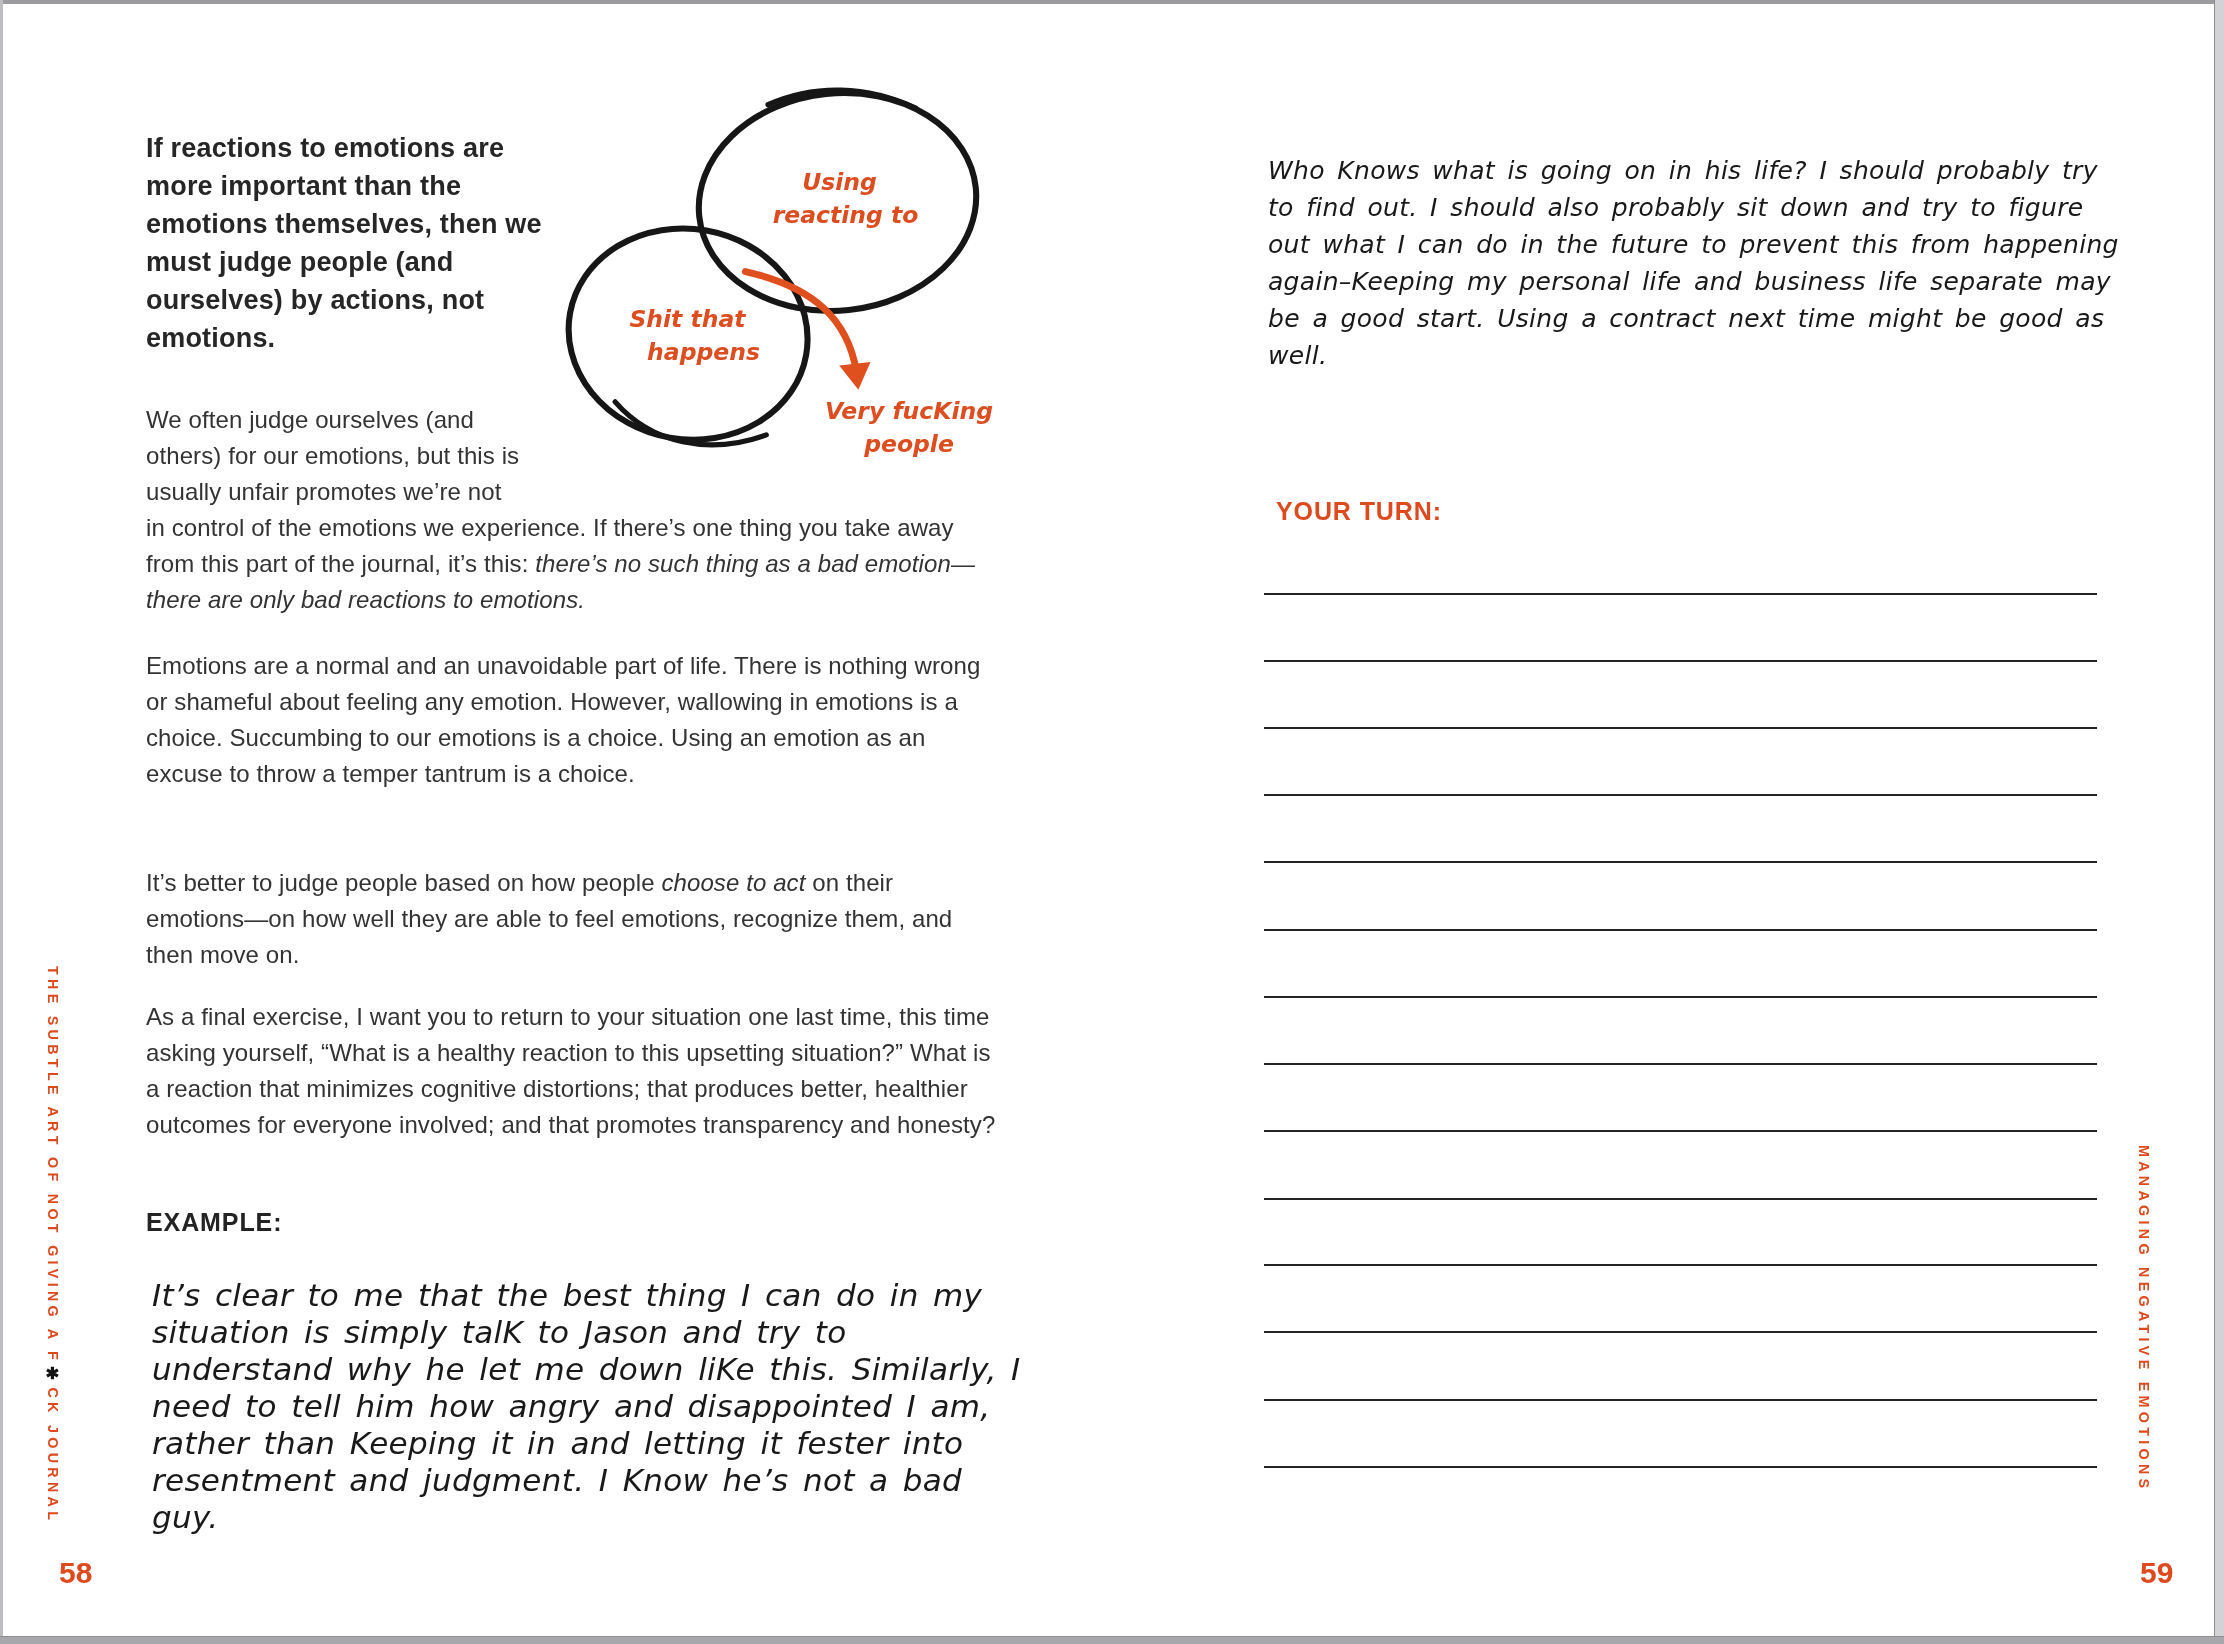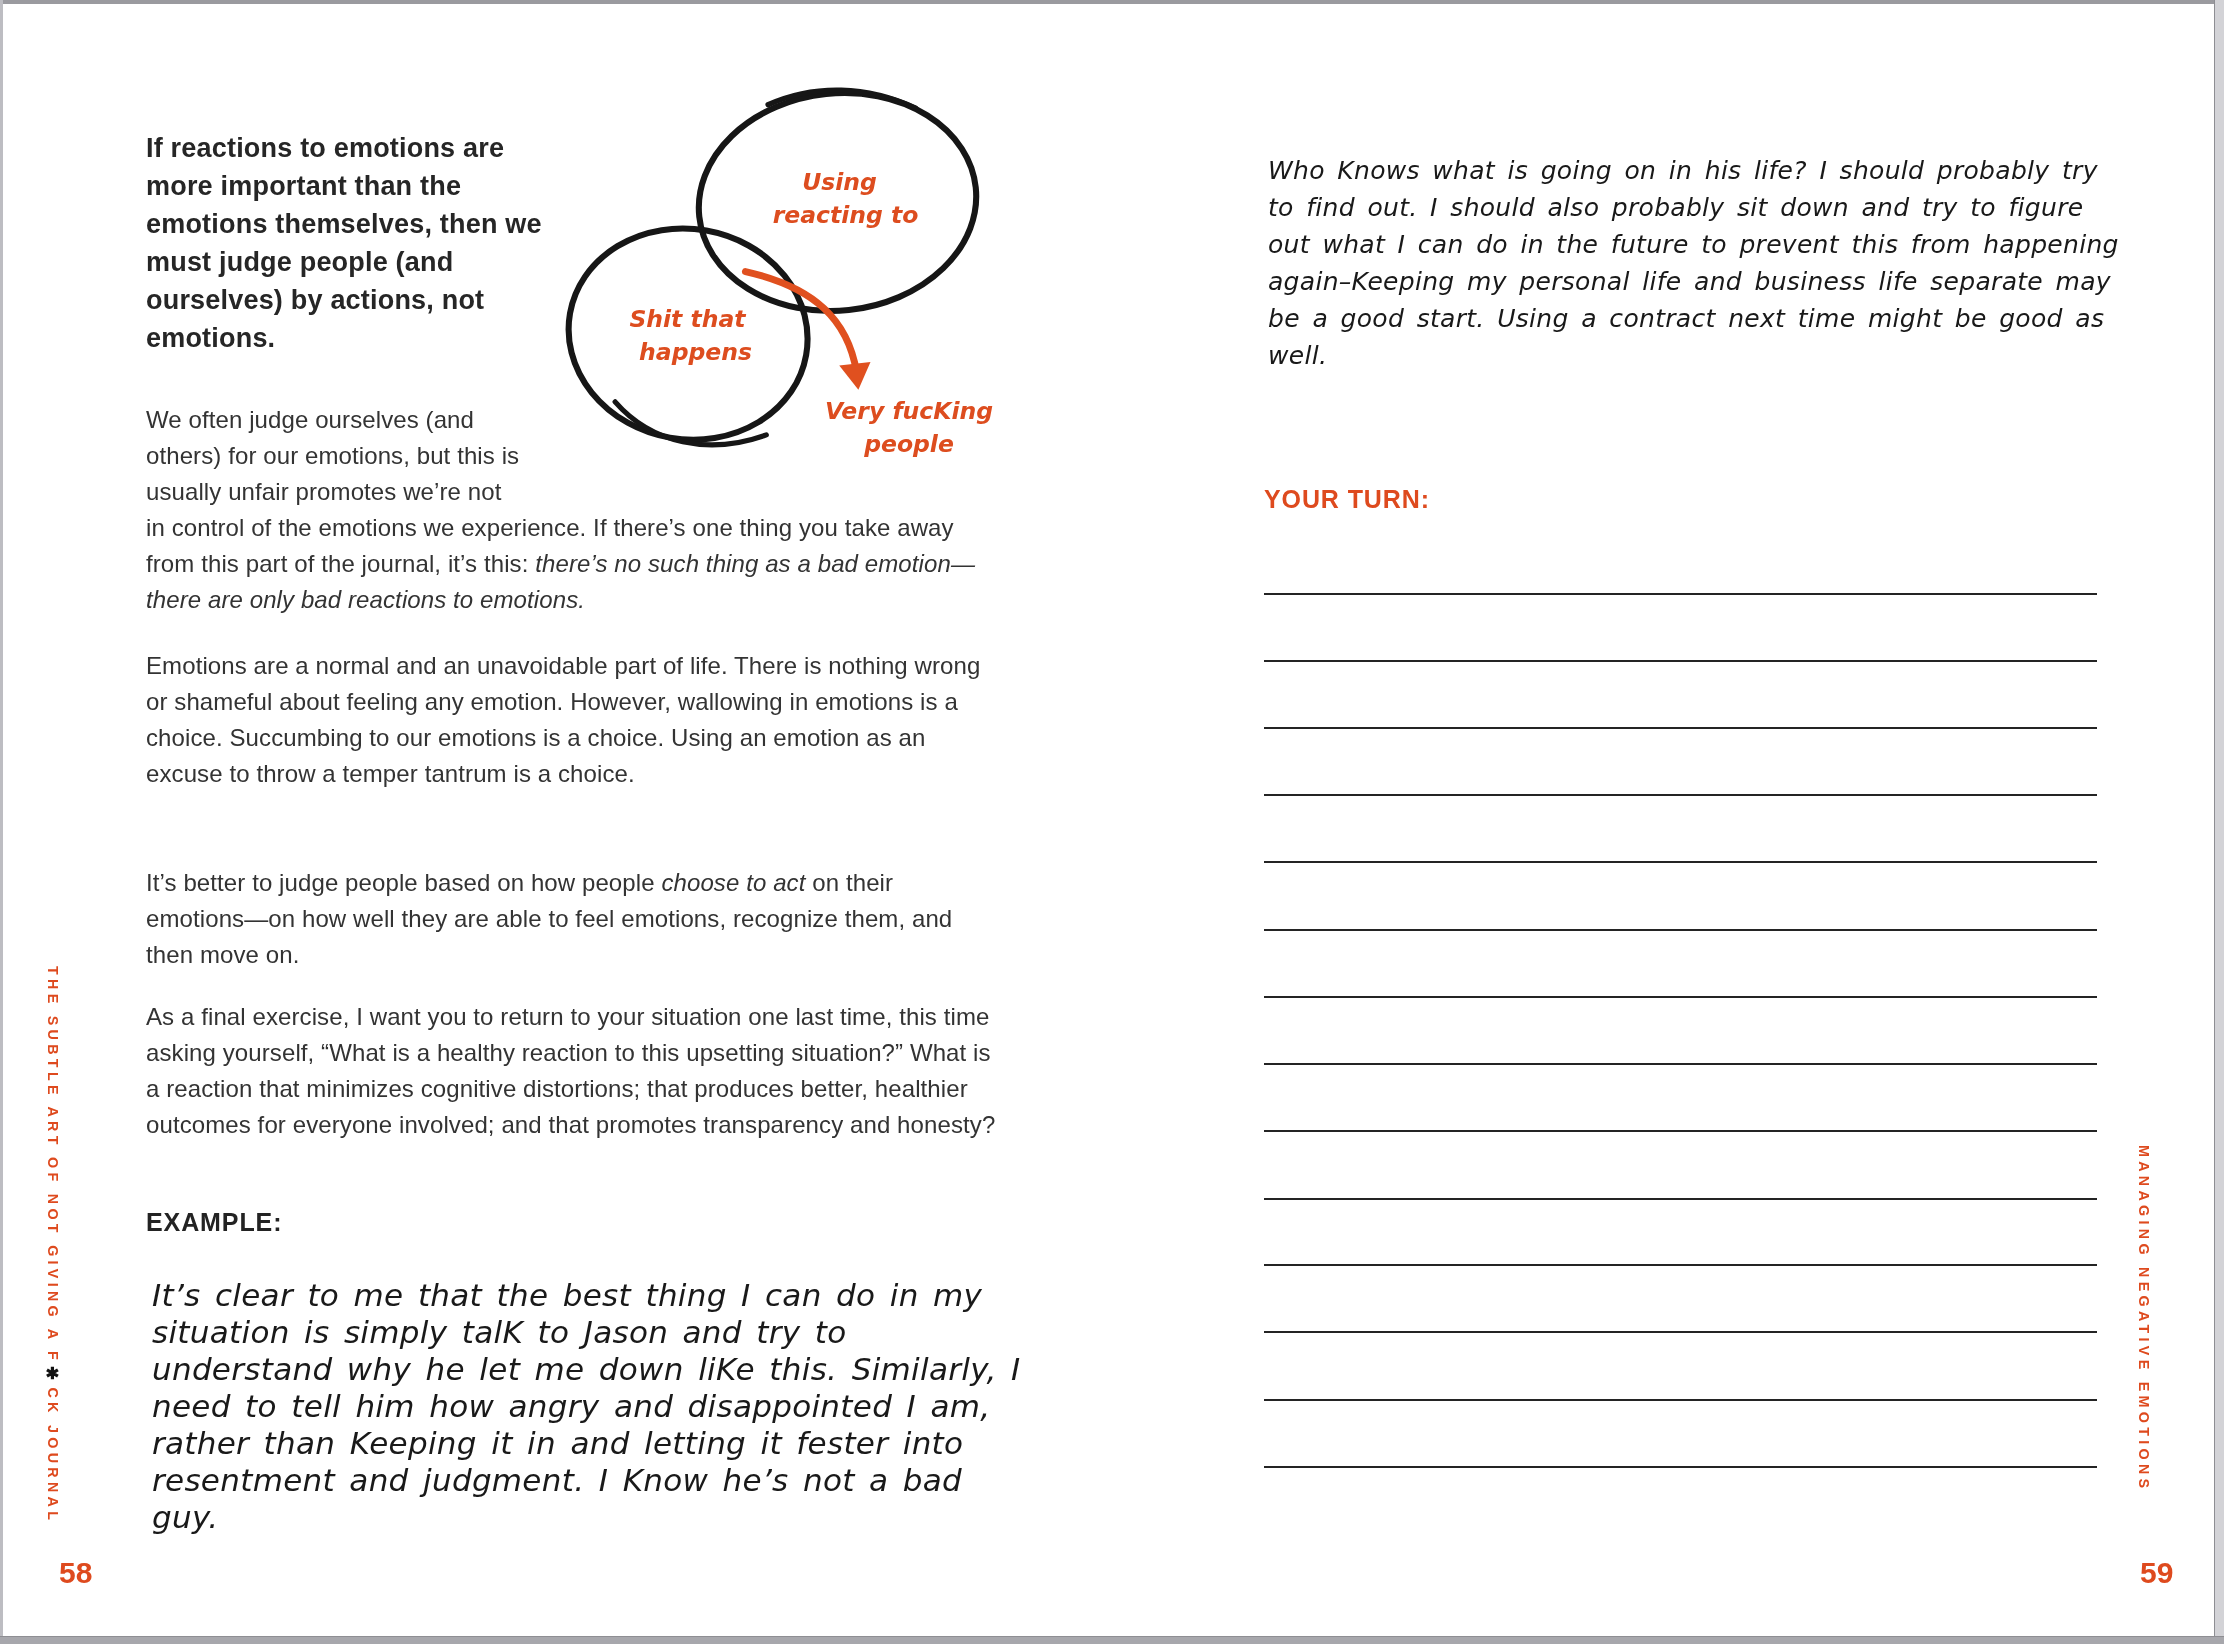--- a/index.html
+++ b/index.html
@@ -27,27 +27,27 @@
         letter-spacing:0.3px;word-spacing:4.3px;margin:6px;}
   .example-text{left:146px;top:1271px;width:869px;font-size:31px;line-height:37px;}
 
   
   .diagram{left:561px;top:70px;width:487px;height:417px;}
   .dlabel{position:absolute;text-align:center;font-family:"DejaVu Sans",sans-serif;
           font-style:italic;font-weight:bold;color:#dd4d1f;font-size:23.5px;line-height:26px;}
   .dl-worth1{left:174px;top:99px;width:209px;}
   .dl-worth2{left:180px;top:132px;width:209px;}
   .dl-shit1{left:22px;top:236px;width:209px;}
-  .dl-shit2{left:30px;top:269px;width:209px;}
+  .dl-shit2{left:38px;top:269px;width:209px;}
   .dl-very1{left:235px;top:328px;width:226px;}
   .dl-very2{left:235px;top:361px;width:226px;}
 
   
   .answer{left:1262px;top:146px;width:860px;font-size:25px;line-height:37px;}
-  .yourturn{left:1264px;top:485px;margin:0;font-size:25px;font-weight:bold;color:#de4a1e;letter-spacing:0.9px;}
+  .yourturn{left:1264px;top:485px;margin:12px;font-size:25px;font-weight:bold;color:#de4a1e;letter-spacing:0.9px;}
   .rule{position:absolute;left:1264px;width:833px;height:1.7px;background:#242424;}
 
   
   .vert{writing-mode:vertical-rl;text-orientation:mixed;color:#de4a1e;
         font-size:14.3px;font-weight:bold;letter-spacing:4.3px;white-space:nowrap;}
   .vert-left{left:43px;top:966px;height:574px;}
   .vert-right{left:2136px;top:1145px;height:365px;}
   .splat{color:#111111;font-size:16.5px;}
   .pagenum{font-size:30px;font-weight:bold;color:#de4a1e;}
   .pn-left{left:59px;top:1556px;}

